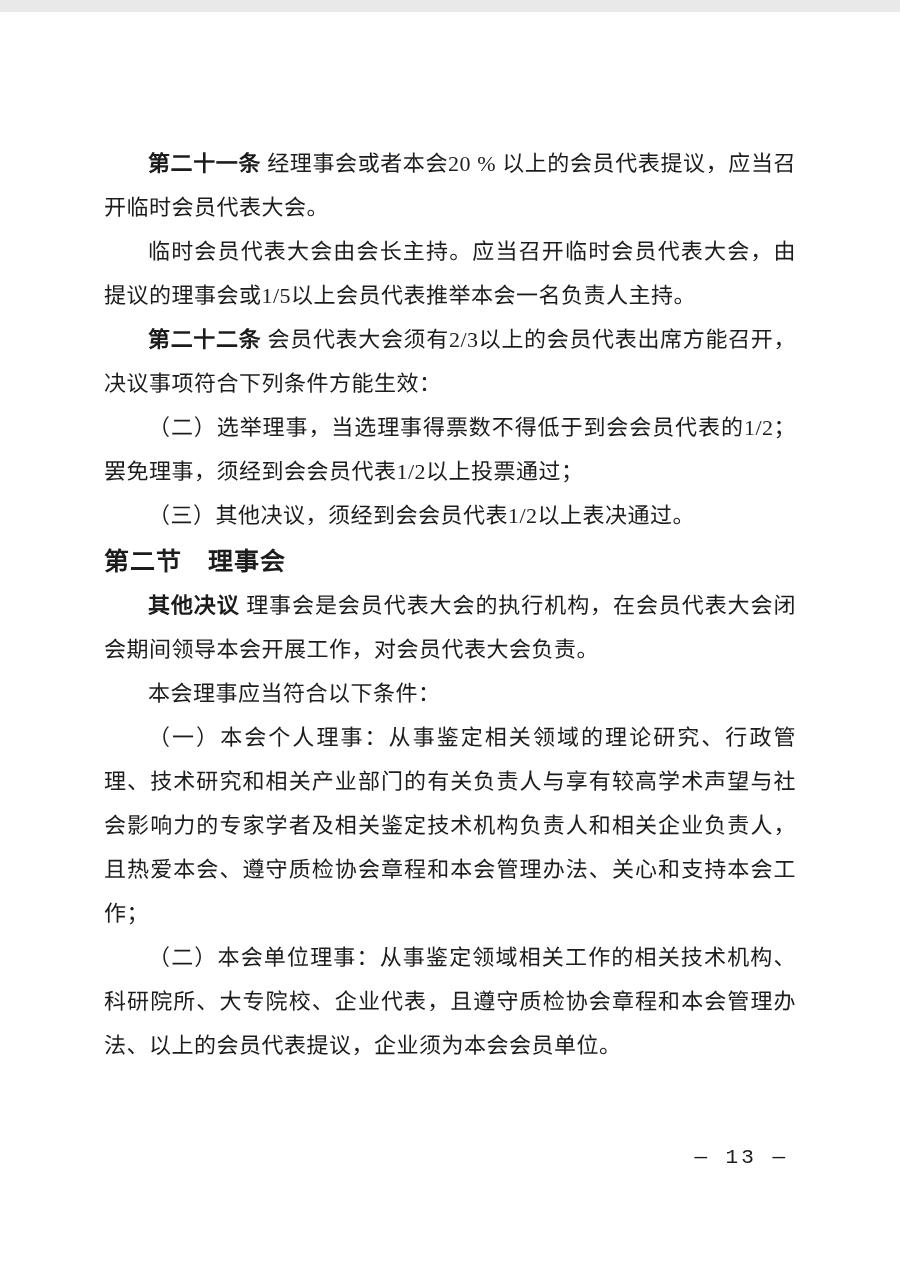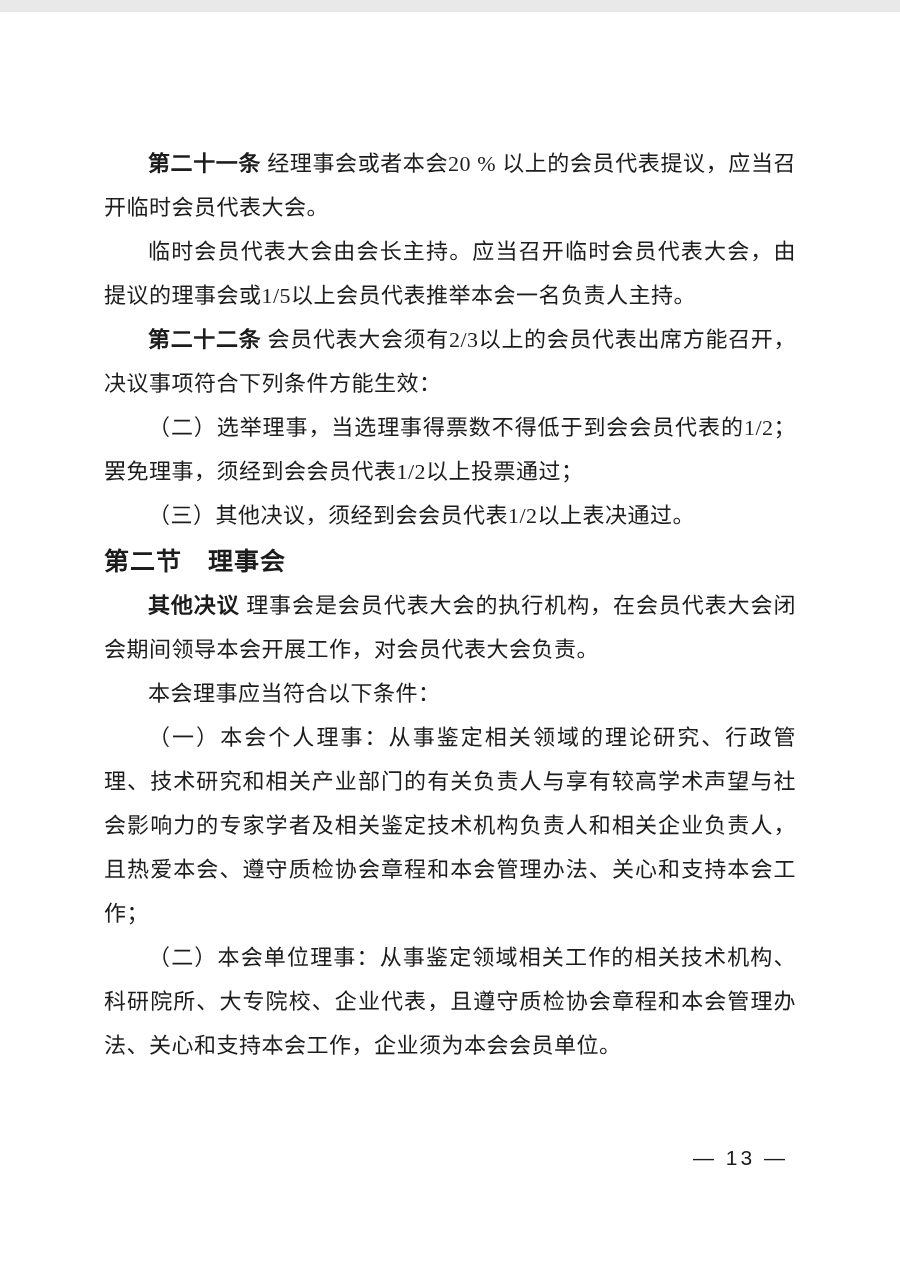--- a/index.html
+++ b/index.html
@@ -44,35 +44,35 @@
     font-family: "Liberation Sans", sans-serif;
     letter-spacing: 1px;
   }
   .footer {
     position: absolute;
     top: 1134px;
     right: 112px;
     font-size: 21px;
     color: #1c1c1c;
     letter-spacing: 3px;
-    font-family: Liberation Sans, sans-serif;
+    font-family: Liberation Mono, monospace;
   }
 </style>
 </head>
 <body>
 
 <div class="page">
   <div class="content">
       <p class="para"><b class="article-label">第二十一条</b> 经理事会或者本会20 % 以上的会员代表提议，应当召开临时会员代表大会。</p>
       <p class="para">临时会员代表大会由会长主持。应当召开临时会员代表大会，由提议的理事会或1/5以上会员代表推举本会一名负责人主持。</p>
       <p class="para"><b class="article-label">第二十二条</b> 会员代表大会须有2/3以上的会员代表出席方能召开，决议事项符合下列条件方能生效：</p>
       <p class="para">（二）选举理事，当选理事得票数不得低于到会会员代表的1/2；罢免理事，须经到会会员代表1/2以上投票通过；</p>
       <p class="para">（三）其他决议，须经到会会员代表1/2以上表决通过。</p>
       <h2 class="section-heading">第二节　理事会</h2>
       <p class="para"><b class="article-label">其他决议</b> 理事会是会员代表大会的执行机构，在会员代表大会闭会期间领导本会开展工作，对会员代表大会负责。</p>
       <p class="para">本会理事应当符合以下条件：</p>
       <p class="para">（一）本会个人理事：从事鉴定相关领域的理论研究、行政管理、技术研究和相关产业部门的有关负责人与享有较高学术声望与社会影响力的专家学者及相关鉴定技术机构负责人和相关企业负责人，且热爱本会、遵守质检协会章程和本会管理办法、关心和支持本会工作；</p>
-      <p class="para">（二）本会单位理事：从事鉴定领域相关工作的相关技术机构、科研院所、大专院校、企业代表，且遵守质检协会章程和本会管理办法、关心和支持本会工作，企业须为本会会员单位。</p>
+      <p class="para">（二）本会单位理事：从事鉴定领域相关工作的相关技术机构、科研院所、大专院校、企业代表，且遵守质检协会章程和本会管理办法、以上的会员代表提议，企业须为本会会员单位。</p>
     </div>
   <div class="footer">
     <span>— 13 —</span>
   </div>
 </div>
 
 </body></html>

